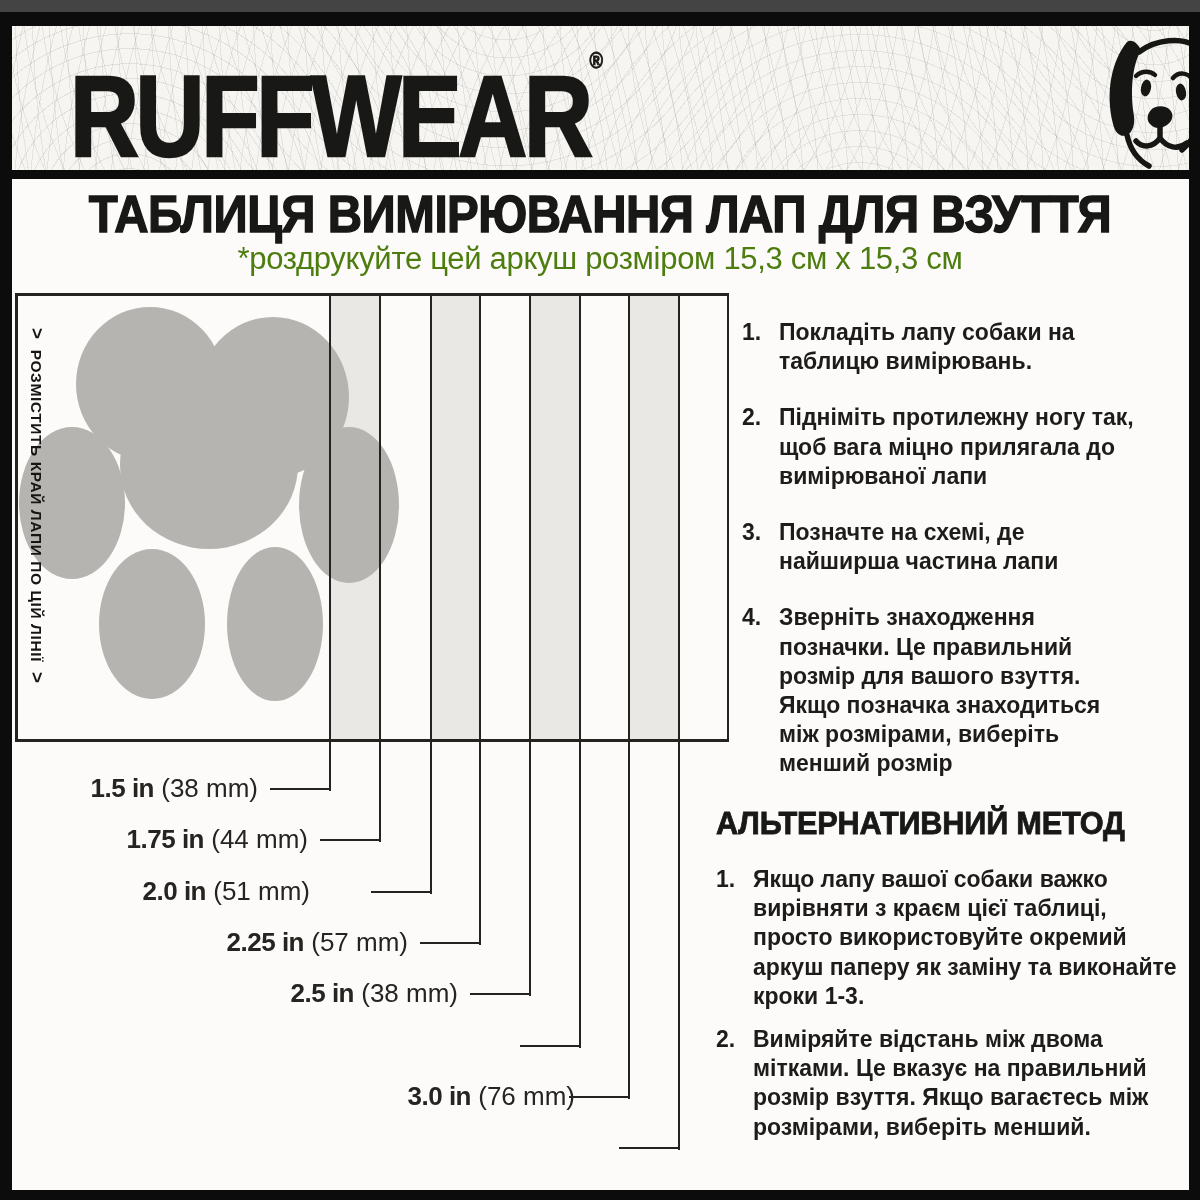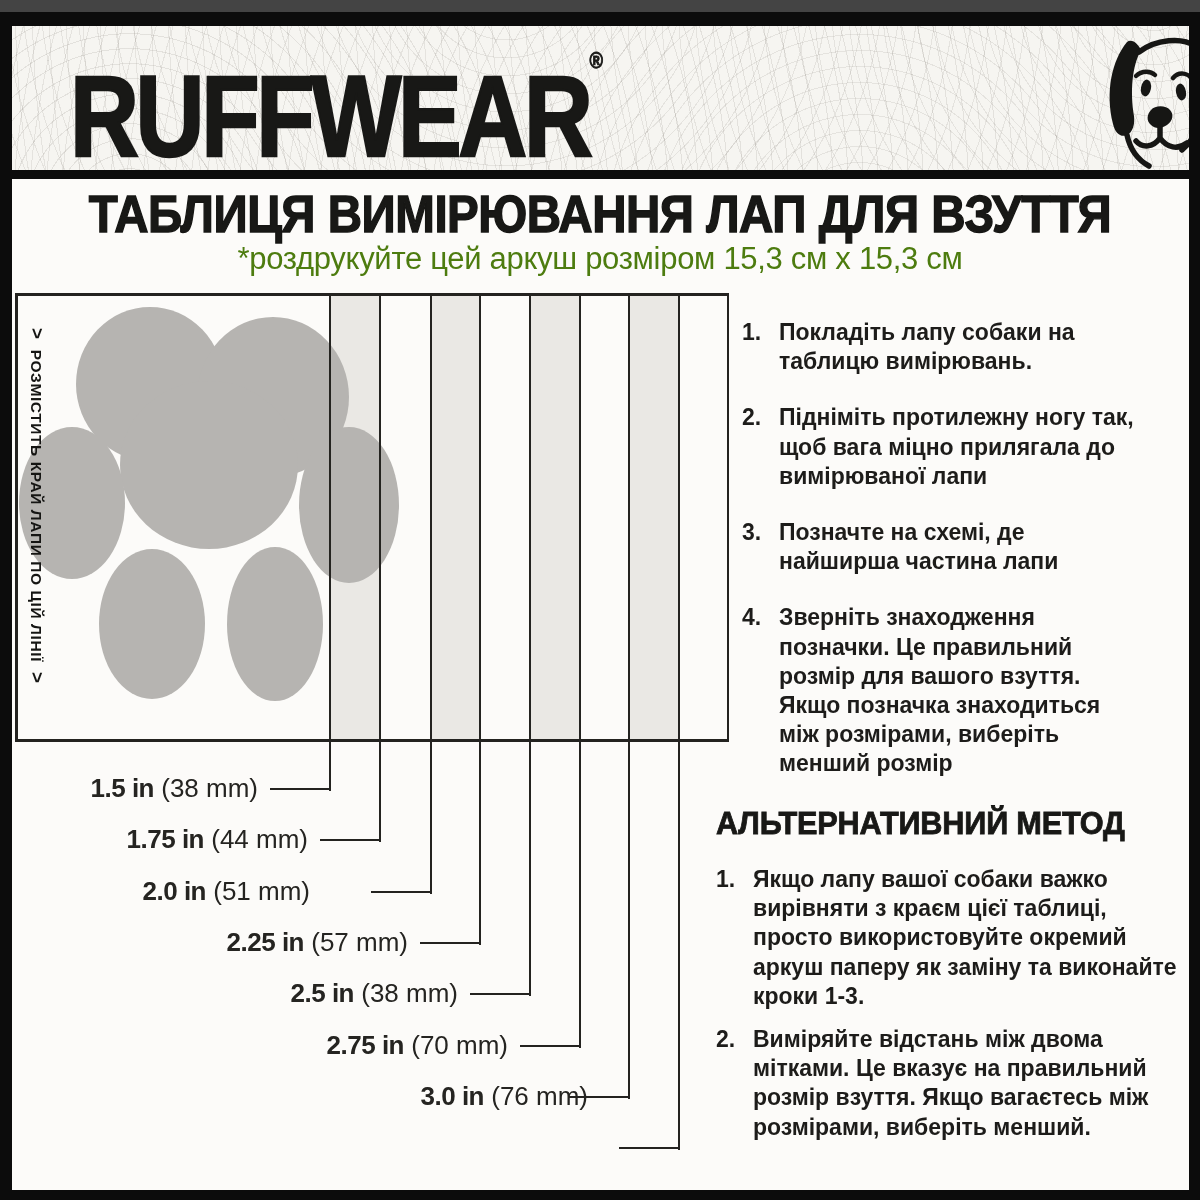--- a/index.html
+++ b/index.html
@@ -136,24 +136,23 @@
       <div class="hline" style="left: 371px; top: 879px; width: 60px; height: 2px; z-index: 3;"></div>
       <div class="size-label" style="right: 890px; top: 863px;"><span class="b">2.0 in</span><span class="r"> (51 mm)</span></div>
       <div class="vline" style="left: 479px; top: 281px; width: 2px; height: 652px; z-index: 3;"></div>
       <div class="hline" style="left: 420px; top: 930px; width: 60px; height: 2px; z-index: 3;"></div>
       <div class="size-label" style="right: 792px; top: 914px;"><span class="b">2.25 in</span><span class="r"> (57 mm)</span></div>
       <div class="vline" style="left: 529px; top: 281px; width: 2px; height: 703px; z-index: 3;"></div>
       <div class="hline" style="left: 470px; top: 981px; width: 60px; height: 2px; z-index: 3;"></div>
       <div class="size-label" style="right: 742px; top: 965px;"><span class="b">2.5 in</span><span class="r"> (38 mm)</span></div>
       <div class="vline" style="left: 579px; top: 281px; width: 2px; height: 755px; z-index: 3;"></div>
       <div class="hline" style="left: 520px; top: 1033px; width: 60px; height: 2px; z-index: 3;"></div>
-      <div class="size-label" style="right: 692px; top: 1017px;"><span class="b">2.75 in</span><span class="r"> (70 mm)</span></div>
       <div class="vline" style="left: 628px; top: 281px; width: 2px; height: 806px; z-index: 3;"></div>
       <div class="hline" style="left: 569px; top: 1084px; width: 60px; height: 2px; z-index: 3;"></div>
-      <div class="size-label" style="right: 612px; top: 1068px;"><span class="b">3.0 in</span><span class="r"> (76 mm)</span></div>
+      <div class="size-label" style="right: 625px; top: 1068px;"><span class="b">3.0 in</span><span class="r"> (76 mm)</span></div>
       <div class="vline" style="left: 678px; top: 281px; width: 2px; height: 857px; z-index: 3;"></div>
       <div class="hline" style="left: 619px; top: 1135px; width: 60px; height: 2px; z-index: 3;"></div>
     </div>
 
   <div class="edge-label">
     <span class="chev first">&gt;</span><span>РОЗМІСТИТЬ КРАЙ ЛАПИ ПО ЦІЙ ЛІНІЇ</span><span class="chev last">&gt;</span>
   </div>
 
   <div class="instructions">
     <div class="item">

